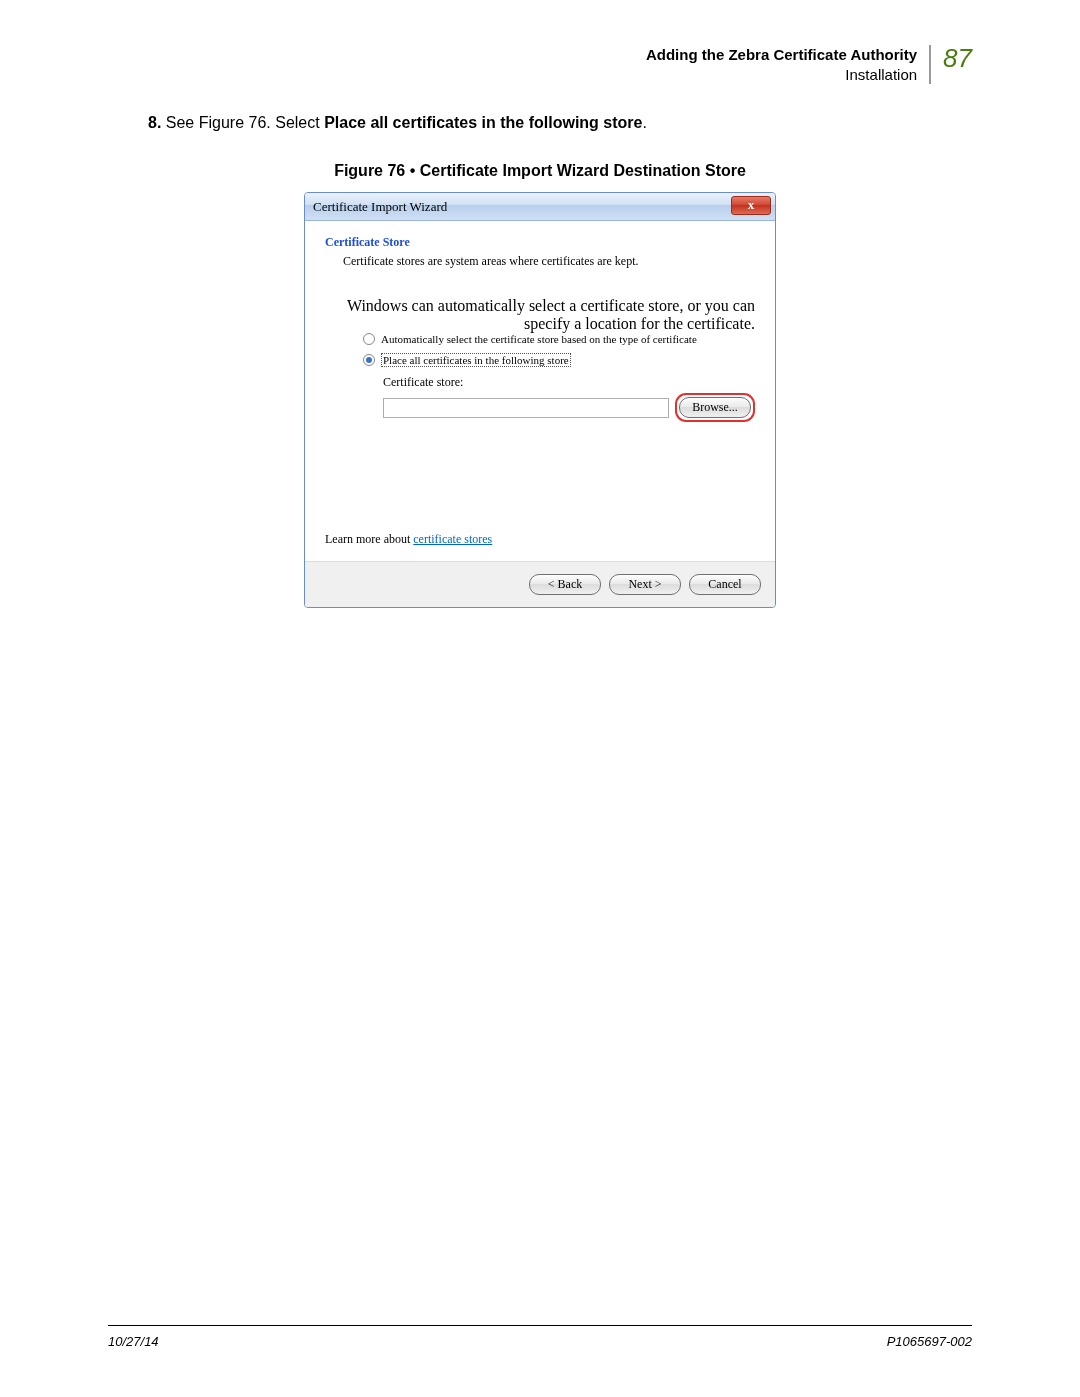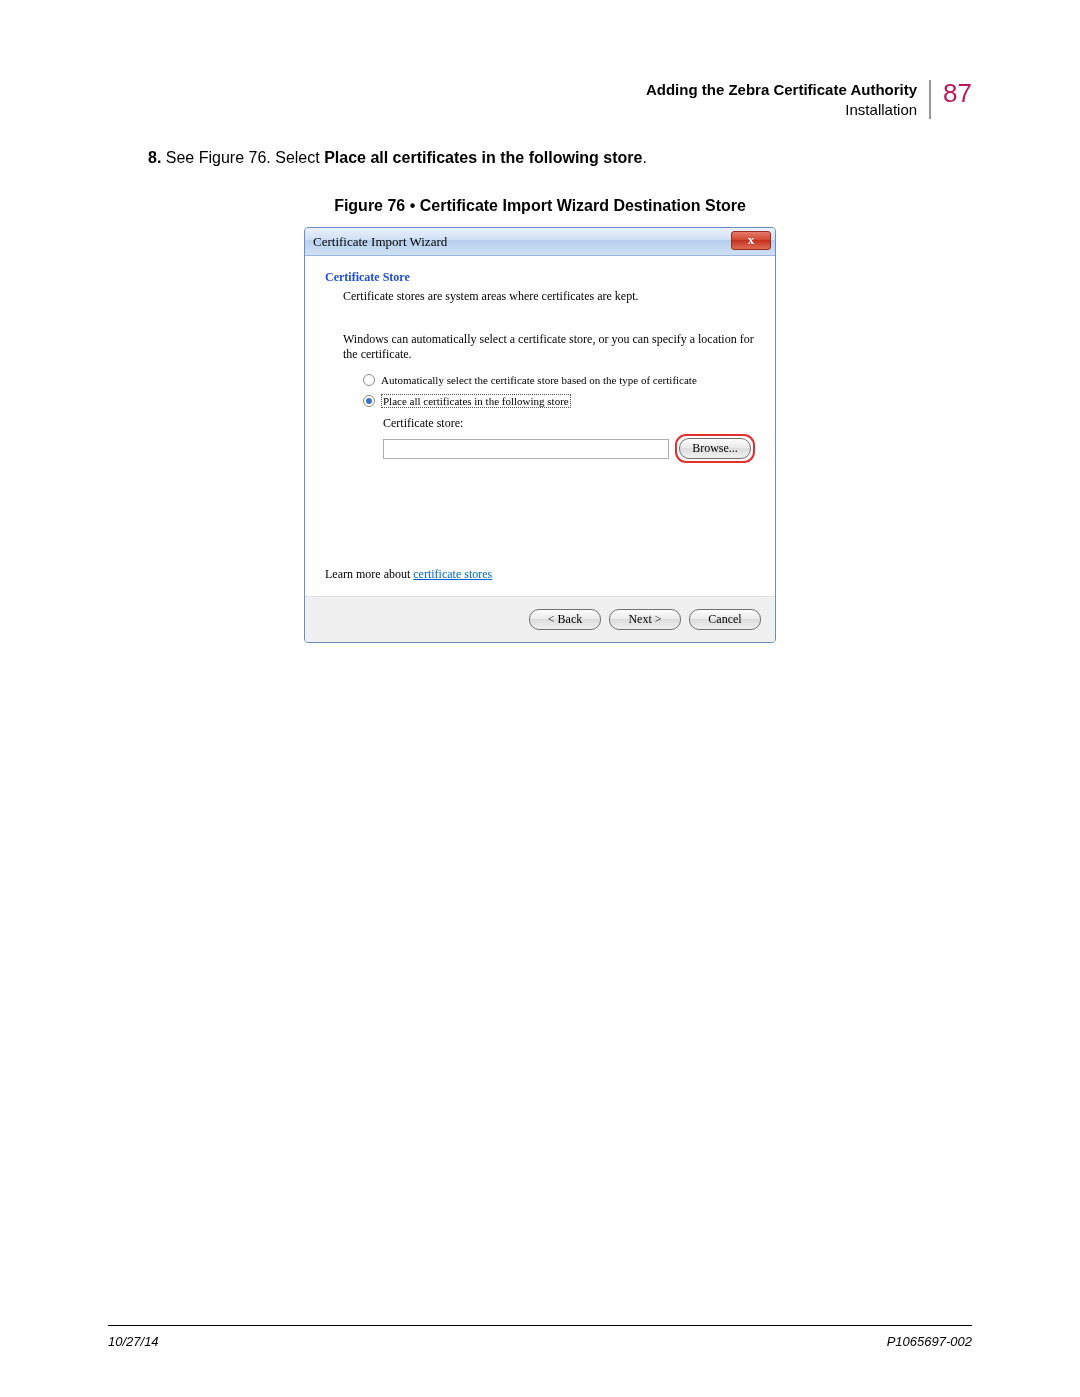--- a/index.html
+++ b/index.html
@@ -10,21 +10,21 @@
     font-family: Arial, Helvetica, sans-serif;
     width: 1080px;
     height: 1397px;
     position: relative;
     color: #000;
   }
   .page {
     position: relative;
     width: 1080px;
     height: 1397px;
-    padding: 80px 108px 0 108px;
+    padding: 45px 108px 0 108px;
   }
   .header-row {
     display: flex;
     justify-content: flex-end;
     align-items: stretch;
     margin-bottom: 30px;
   }
   .header-text {
     text-align: right;
     padding-right: 12px;
@@ -33,24 +33,25 @@
   }
   .header-text .line1 { font-weight: bold; }
   .header-text .line2 { font-weight: normal; }
   .header-divider {
     width: 2px;
     background: #999;
     align-self: stretch;
   }
   .page-number {
     font-size: 26px;
-    color: #be185d;
+    color: #4d7c0f;
     padding-left: 12px;
     line-height: 1;
     align-self: flex-start;
+    font-style: italic;
   }
 
   .step-row {
     font-size: 16px;
     margin: 12px 0 12px 40px;
   }
   .step-num { font-weight: bold; }
   .fig-link { color: #000000; }
   .bold { font-weight: bold; }
 
@@ -114,22 +115,22 @@
     font-size: 12px;
     margin-bottom: 4px;
   }
   .section-desc {
     margin-left: 18px;
     font-size: 12px;
     margin-bottom: 28px;
   }
   .instruction {
     margin-left: 18px;
-    font-size: 12px;
-    margin-bottom: 12px;
+    font-size: 16px;
+    text-align: right;
   }
   .radio-row {
     margin-left: 38px;
     display: flex;
     align-items: center;
     gap: 6px;
     margin-bottom: 8px;
     font-size: 11px;
   }
   .radio {

